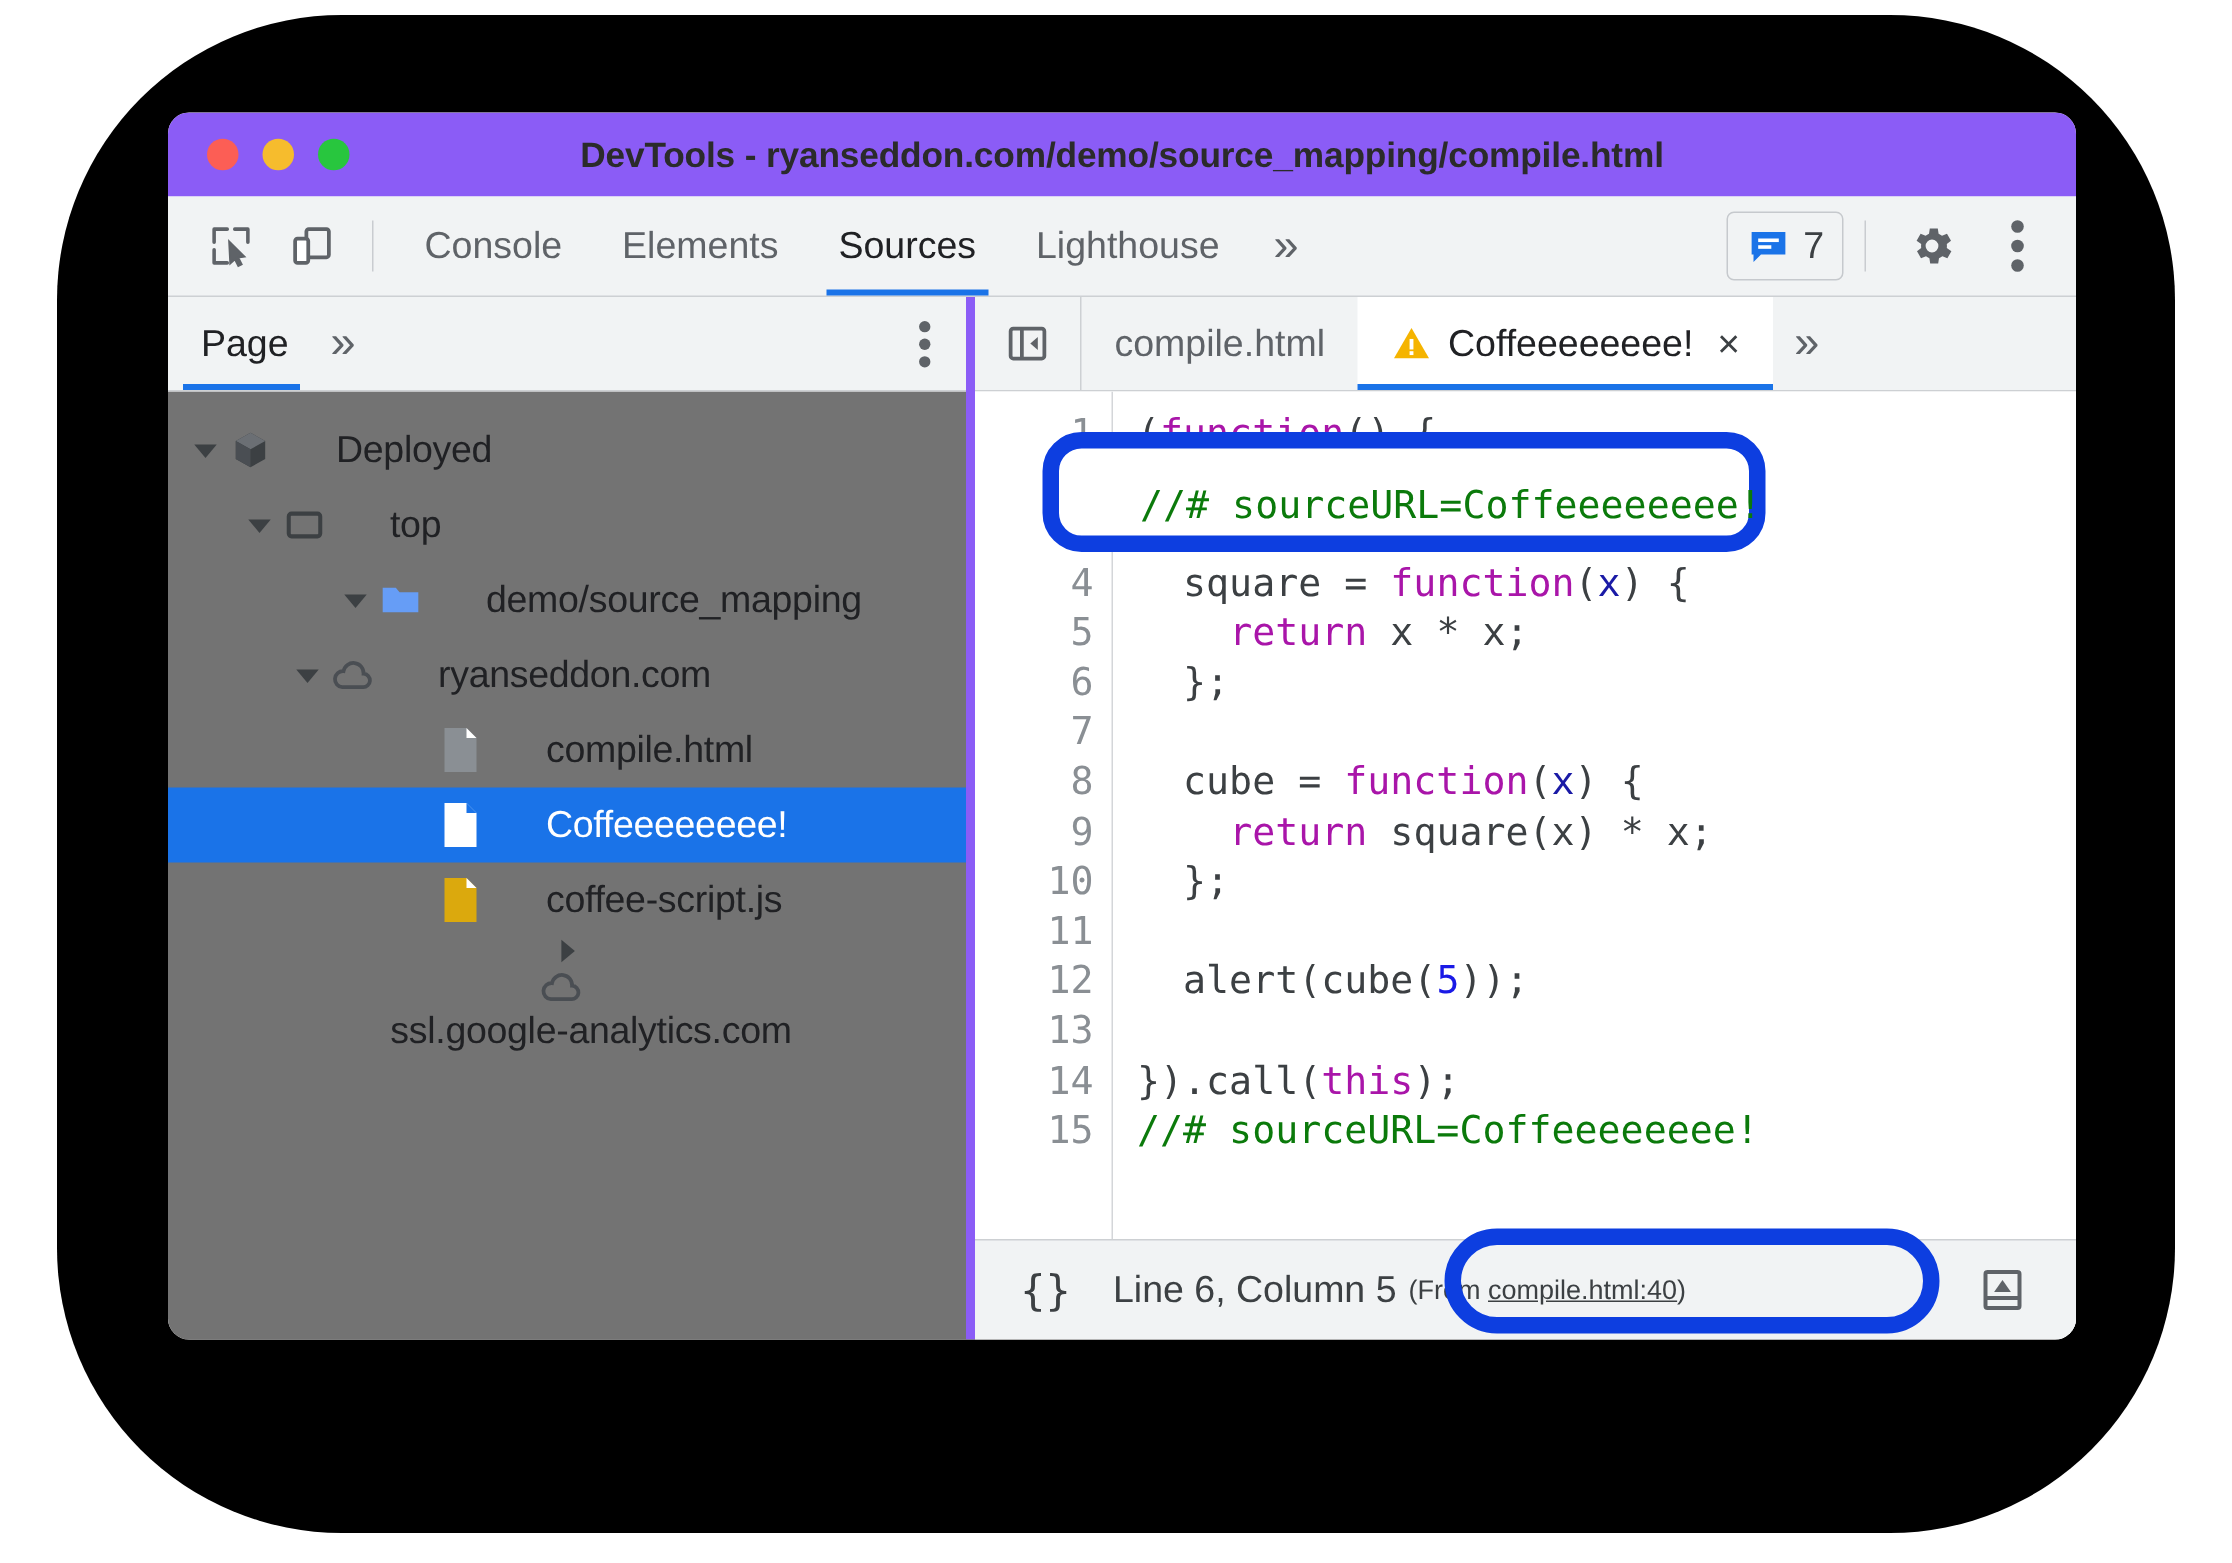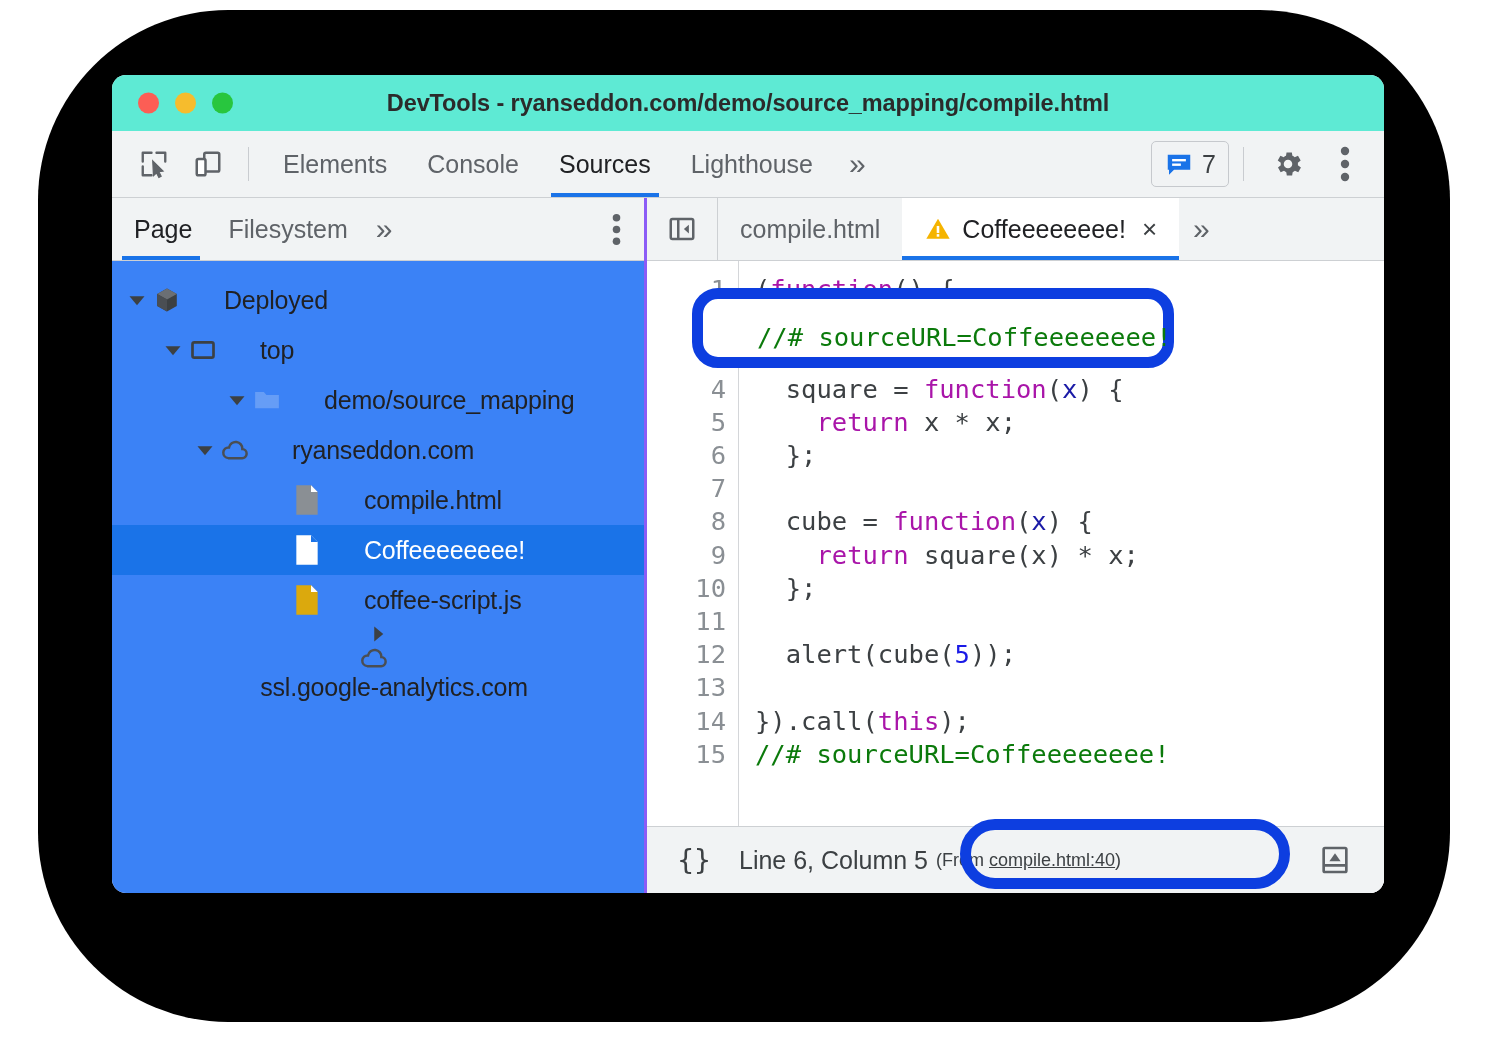--- a/index.html
+++ b/index.html
@@ -36,21 +36,21 @@
     background: #ffffff;
     border-radius: 14px;
     overflow: hidden;
     display: flex;
     flex-direction: column;
   }
 
   
   #titlebar {
     height: 56px;
-    background: #5eead4;
+    background: #8b5cf6;
     position: relative;
     flex: 0 0 auto;
     display: flex;
     align-items: center;
   }
   .traffic {
     position: absolute;
     top: 50%;
     transform: translateY(-50%);
     width: 21px;
@@ -146,22 +146,22 @@
     display: flex;
     min-height: 0;
   }
 
   
   #sidebar {
     width: 532px;
     flex: 0 0 auto;
     display: flex;
     flex-direction: column;
-    border-right: 3px solid #8b5cf6;
-    background: #3b82f6;
+    border-right: 6px solid #8b5cf6;
+    background: #737373;
     min-height: 0;
   }
   #sidebar-tabs {
     height: 62px;
     background: #f1f3f4;
     border-bottom: 1px solid #cdd0d3;
     display: flex;
     align-items: stretch;
     flex: 0 0 auto;
   }
@@ -438,24 +438,24 @@
     <div class="tb-icon" id="tb-device">
       <svg width="30" height="30" viewBox="0 0 24 24" fill="none" stroke="#5f6368" stroke-width="2">
         <rect x="9" y="3" width="12" height="15" rx="1.3"></rect>
         <rect x="3" y="8" width="7" height="13" rx="1.3" fill="#ffffff"></rect>
       </svg>
     </div>
 
     <div class="tb-sep"></div>
 
     <div class="panel-tab">
+      <span>Console</span>
+    </div>
+    <div class="panel-tab">
       <span>Elements</span>
-    </div>
-    <div class="panel-tab">
-      <span>Console</span>
     </div>
     <div class="panel-tab active">
       <span>Sources</span>
     </div>
     <div class="panel-tab">
       <span>Lighthouse</span>
     </div>
 
     <div id="tb-more-panels">
       <span style="font-size:30px;">»</span>
@@ -489,23 +489,20 @@
     </div>
   </div>
 
   <div id="split">
 
     <div id="sidebar">
 
       <div id="sidebar-tabs">
         <div class="side-tab active">
           <span>Page</span>
-        </div>
-        <div class="side-tab">
-          <span>Filesystem</span>
         </div>
         <div id="side-more">
           <span style="font-size:30px;">»</span>
         </div>
         <div id="side-spacer"></div>
         <div id="side-menu">
           <svg width="9" height="33" viewBox="0 0 10 36" fill="#5f6368">
             <circle cx="5" cy="5" r="4.2"></circle>
               <circle cx="5" cy="18" r="4.2"></circle>
               <circle cx="5" cy="31" r="4.2"></circle>

